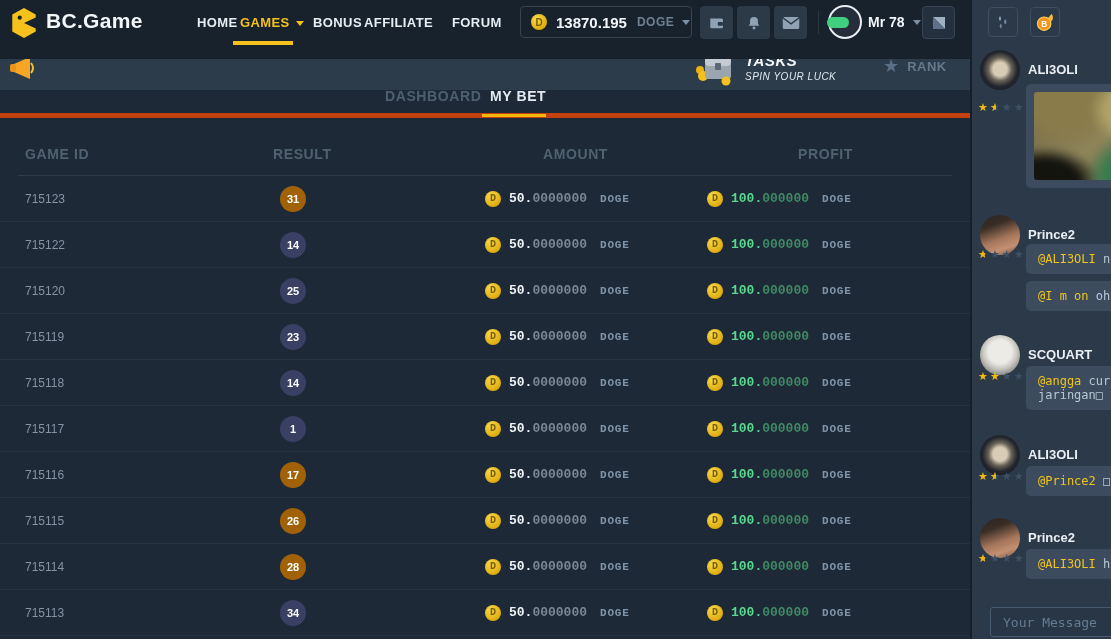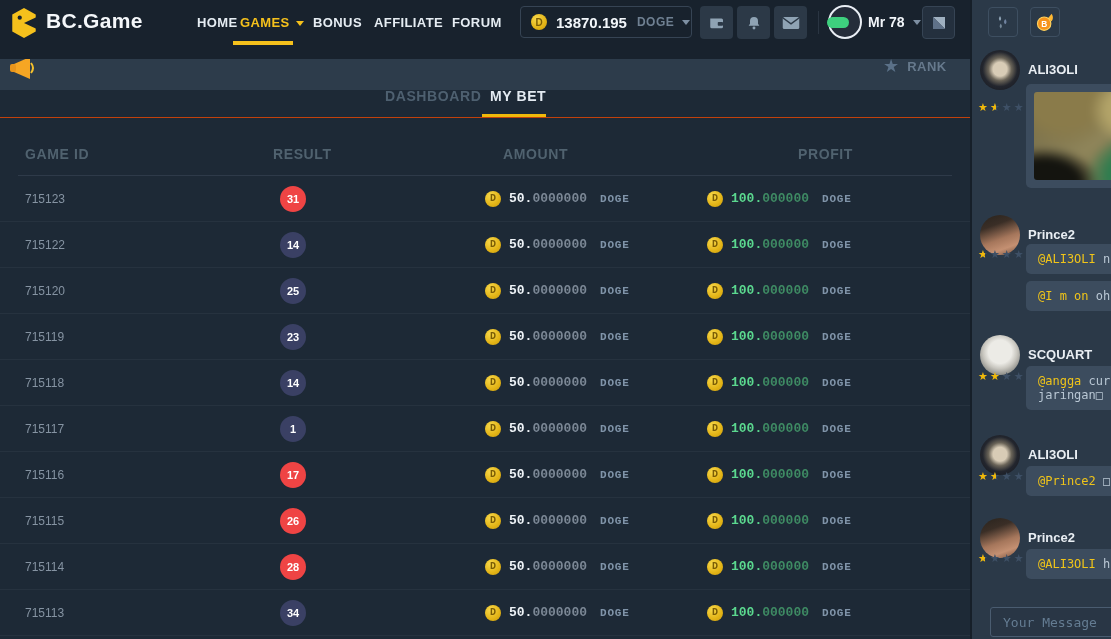--- a/index.html
+++ b/index.html
@@ -4,21 +4,21 @@
 <style>
   * { margin:0; padding:0; box-sizing:border-box; }
   html,body { width:1111px; height:639px; overflow:hidden; }
   body { background:#1d2936; font-family:"Liberation Sans", sans-serif; position:relative; }
 
   
   .navbar { position:absolute; left:0; top:0; width:970px; height:59px; background:#18222d; z-index:3; }
   .logo { position:absolute; left:8px; top:7px; width:32px; height:32px; }
   .brand { position:absolute; left:46px; top:9px; font-size:21px; font-weight:bold; color:#f4f7fa; letter-spacing:0.3px; }
   .nav-item { position:absolute; top:15px; font-size:13px; font-weight:bold; color:#e6edf3; letter-spacing:0.4px; cursor:pointer; }
-  .nav-home{left:197px}.nav-games{left:240px;color:#f5c11c}.nav-bonus{left:313px}.nav-aff{left:374px}.nav-forum{left:452px}
+  .nav-home{left:197px}.nav-games{left:240px;color:#f5c11c}.nav-bonus{left:313px}.nav-aff{left:364px}.nav-forum{left:452px}
   .games-caret { display:inline-block; margin-left:6px; width:0; height:0; border-left:4px solid transparent; border-right:4px solid transparent; border-top:5px solid #f5c11c; vertical-align:middle; }
   .games-underline { position:absolute; left:233px; top:41px; width:60px; height:4px; background:#f5c11c; }
 
   .balance-pill { position:absolute; left:520px; top:6px; width:172px; height:32px; border:1px solid #364454; border-radius:4px; display:flex; align-items:center; padding:0 10px; cursor:pointer; }
   .coin { width:16px; height:16px; border-radius:50%; background:radial-gradient(circle at 35% 30%, #f8d84a, #e3b416 60%, #c79a0f); display:inline-flex; align-items:center; justify-content:center; flex:0 0 auto; }
   .coin::after { content:"D"; font-size:10px; font-weight:bold; color:#7a5c05; }
   .balance-amount { font-size:15px; font-weight:bold; color:#f2f6fa; margin-left:9px; }
   .balance-cur { font-size:12px; font-weight:bold; color:#6f8092; margin-left:10px; letter-spacing:0.5px; }
   .caret { width:0; height:0; border-left:4px solid transparent; border-right:4px solid transparent; border-top:5px solid #7d8fa2; margin-left:8px; }
 
@@ -38,36 +38,36 @@
   .welcome-name { color:#f5c11c; }
   .tasks-group { position:absolute; left:693px; top:3px; display:flex; align-items:center; cursor:pointer; }
   .tasks-titles { margin-left:10px; font-style:italic; }
   .tasks-title { font-size:15px; font-weight:bold; color:#f4f7fa; letter-spacing:0.5px; }
   .tasks-sub { font-size:10px; color:#dfe7ee; letter-spacing:0.5px; margin-top:2px; }
   .rank-group { position:absolute; left:883px; top:12px; display:flex; align-items:center; cursor:pointer; }
   .rank-star { font-size:18px; color:#5b7188; line-height:1; }
   .rank-label { font-size:13px; font-weight:bold; color:#66798c; margin-left:8px; letter-spacing:0.5px; }
 
   
-  .tabstrip { position:absolute; left:0; top:80px; width:970px; height:38px; z-index:1; border-bottom:1px solid #c2410c; }
+  .tabstrip { position:absolute; left:0; top:80px; width:970px; height:38px; z-index:1; border-bottom:5px solid #c2410c; }
   .tab { position:absolute; top:8px; font-size:14px; font-weight:bold; letter-spacing:0.6px; cursor:pointer; }
   .tab-dashboard { left:385px; color:#4e6070; }
   .tab-mybet { left:490px; color:#e3eaf1; }
   .tab-underline { position:absolute; left:482px; top:34px; width:64px; height:3px; background:#f0b90b; }
 
   
   .thead-label { position:absolute; top:146px; font-size:14px; font-weight:bold; color:#50626f; letter-spacing:0.6px; }
-  .h-gameid{left:25px}.h-result{left:273px}.h-amount{left:503px;width:88px;}.h-profit{left:798px}
+  .h-gameid{left:25px}.h-result{left:273px}.h-amount{left:520px;width:88px;text-align:right}.h-profit{left:798px}
   .thead-divider { position:absolute; left:18px; top:175px; width:934px; height:1px; background:#2e3a49; }
 
   .tbody { position:absolute; left:0; top:176px; width:970px; }
   .trow { position:relative; height:46px; border-bottom:1px solid #26323f; cursor:pointer; }
   .cell-id { position:absolute; left:25px; top:16px; font-size:12px; color:#8593a2; }
   .result { position:absolute; left:280px; top:10px; width:26px; height:26px; border-radius:50%; display:flex; align-items:center; justify-content:center; font-size:11px; font-weight:bold; color:#ffffff; }
-  .result-red { background:#ef4444; }
+  .result-red { background:#a16207; }
   .result-dark { background:#3a4064; }
   .money { position:absolute; top:0; height:100%; display:flex; align-items:center;font-family:Liberation Mono, monospace; }
   .amt { left:485px; } .pft { left:707px; }
   .money .coin { margin-right:8px; }
   .amount-main { font-size:13px; font-weight:bold; color:#eef3f7; }
   .amount-zeros { font-size:13px; font-weight:bold; color:#7b8795; }
   .profit-main { font-size:13px; font-weight:bold; color:#5bd88f; }
   .profit-zeros { font-size:13px; font-weight:bold; color:#3e8a63; }
   .cur { font-size:11px; font-weight:bold; color:#8094a9; margin-left:13px; letter-spacing:0.8px; }
 
@@ -174,20 +174,34 @@
 </div>
 
 <div class="banner">
   <div class="megaphone">
     <svg width="28" height="26" viewBox="0 0 28 26">
       <path fill="#f6a623" d="M6 9 L22 2 V24 L6 17 Z"></path>
       <rect x="2" y="9" width="6" height="8" rx="2" fill="#e8951c"></rect>
       <path d="M23 8 q4 5 0 10" stroke="#f6c12c" stroke-width="2" fill="none"></path>
     </svg>
   </div>
+  <div class="tasks-group">
+    <svg width="42" height="38" viewBox="0 0 42 38">
+      <circle cx="7" cy="22" r="4" fill="#e9b312"></circle>
+      <circle cx="10" cy="28" r="5" fill="#f5c11c"></circle>
+      <rect x="12" y="14" width="26" height="17" rx="3" fill="#9aa5b0"></rect>
+      <rect x="12" y="8" width="26" height="10" rx="4" fill="#c3cad2"></rect>
+      <rect x="22" y="15" width="6" height="7" rx="1" fill="#5a6673"></rect>
+      <circle cx="33" cy="33" r="4.5" fill="#f5c11c"></circle>
+    </svg>
+    <div class="tasks-titles">
+      <div class="tasks-title">TASKS</div>
+      <div class="tasks-sub">SPIN YOUR LUCK</div>
+    </div>
+  </div>
   <div class="rank-group">
     <span class="rank-star">★</span>
     <span class="rank-label">RANK</span>
   </div>
 </div>
 
 <div class="tabstrip">
   <span class="tab tab-dashboard">DASHBOARD</span>
   <span class="tab tab-mybet">MY BET</span>
   <div class="tab-underline"></div>

